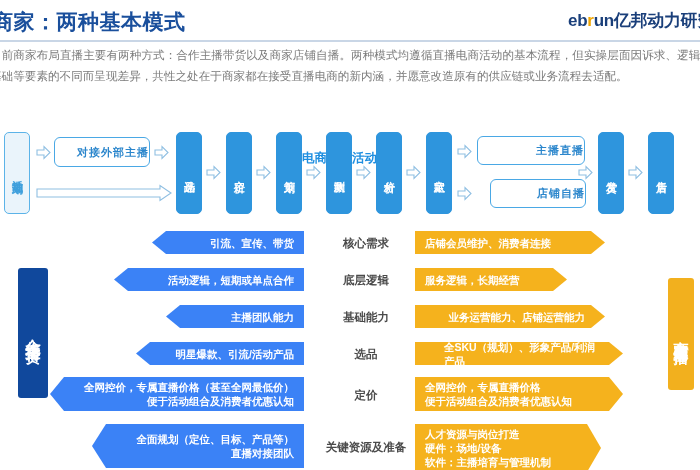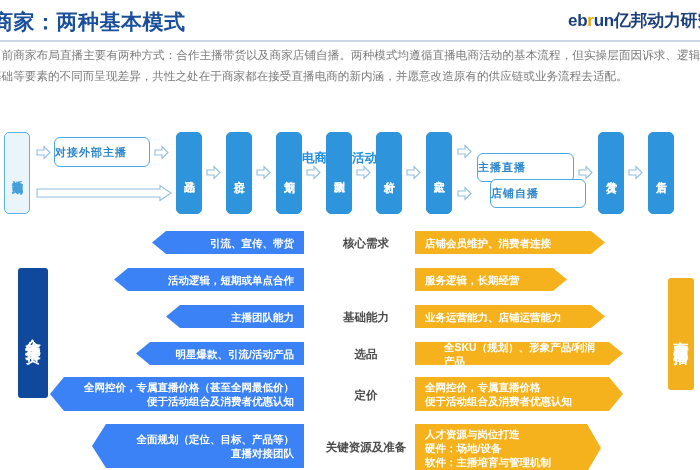--- a/index.html
+++ b/index.html
@@ -51,21 +51,21 @@
     font-size:11px;font-weight:bold;line-height:13px;letter-spacing:1px;
   }
   .vbox.lite{background:#eaf4fb;border:1.6px solid #5bb3e8;}
   .vbox.lite .vt{color:#3f9fdc;}
   .vbox.solid{background:#2e95dd;border:1.6px solid #2e95dd;}
   .vbox.solid .vt{color:#ffffff;}
 
   .hbox{
     position:absolute;border-radius:6px;background:#ffffff;
     border:1.8px solid #4aa8e5;box-sizing:border-box;
-    display:flex;align-items:center;justify-content:flex-start;
+    display:flex;align-items:center;justify-content:flex-end;
     font-size:11px;font-weight:bold;color:#2b86cc;letter-spacing:1px;
   }
 
   .arw{position:absolute;width:15px;height:15px;}
   .arw svg{display:block;}
 
   .longarrow{position:absolute;}
   .longarrow svg{display:block;}
 
   
@@ -205,21 +205,21 @@
       <svg width="15" height="15" viewBox="0 0 15 15">
           <path d="M1 5 H8 V1.5 L14 7.5 L8 13.5 V10 H1 Z" fill="#fff" stroke="#8fbfe2" stroke-width="1.1"></path>
         </svg>
     </div>
     <div class="arw" style="left:457px;top:54px;">
       <svg width="15" height="15" viewBox="0 0 15 15">
           <path d="M1 5 H8 V1.5 L14 7.5 L8 13.5 V10 H1 Z" fill="#fff" stroke="#8fbfe2" stroke-width="1.1"></path>
         </svg>
     </div>
 
-    <div class="hbox" style="left:477px;top:21px;width:97px;height:29px;">
+    <div class="hbox" style="left:477px;top:4px;width:108px;height:29px;">
       <span>主播直播</span>
     </div>
     <div class="hbox" style="left:490px;top:47px;width:96px;height:29px;">
       <span>店铺自播</span>
     </div>
 
     <div class="arw" style="left:578px;top:33px;">
       <svg width="15" height="15" viewBox="0 0 15 15">
           <path d="M1 5 H8 V1.5 L14 7.5 L8 13.5 V10 H1 Z" fill="#fff" stroke="#8fbfe2" stroke-width="1.1"></path>
         </svg>
@@ -249,29 +249,30 @@
     <span>引流、宣传、带货</span>
   </div>
   <div class="mid-label" style="left:318px;top:236px;width:96px;">核心需求</div>
   <div class="chev right" style="left:415px;top:231px;width:190px;height:23px;">
     <span>店铺会员维护、消费者连接</span>
   </div>
 
   <div class="chev left" style="left:114px;top:268px;width:190px;height:23px;">
     <span>活动逻辑，短期或单点合作</span>
   </div>
+  <div class="mid-label" style="left:318px;top:273px;width:96px;">底层逻辑</div>
   <div class="chev right" style="left:415px;top:268px;width:152px;height:23px;">
     <span>服务逻辑，长期经营</span>
   </div>
 
   <div class="chev left" style="left:166px;top:305px;width:138px;height:23px;">
     <span>主播团队能力</span>
   </div>
   <div class="mid-label" style="left:318px;top:310px;width:96px;">基础能力</div>
-  <div class="chev right" style="left:415px;top:305px;width:190px;height:23px;">
+  <div class="chev right" style="left:415px;top:305px;width:190px;height:23px;text-align:right;">
     <span>业务运营能力、店铺运营能力</span>
   </div>
 
   <div class="chev left" style="left:136px;top:342px;width:168px;height:23px;">
     <span>明星爆款、引流/活动产品</span>
   </div>
   <div class="mid-label" style="left:318px;top:347px;width:96px;">选品</div>
   <div class="chev right" style="left:415px;top:342px;width:208px;height:23px;padding-left:29px;">
     <span>全SKU（规划）、形象产品/利润产品</span>
   </div>

